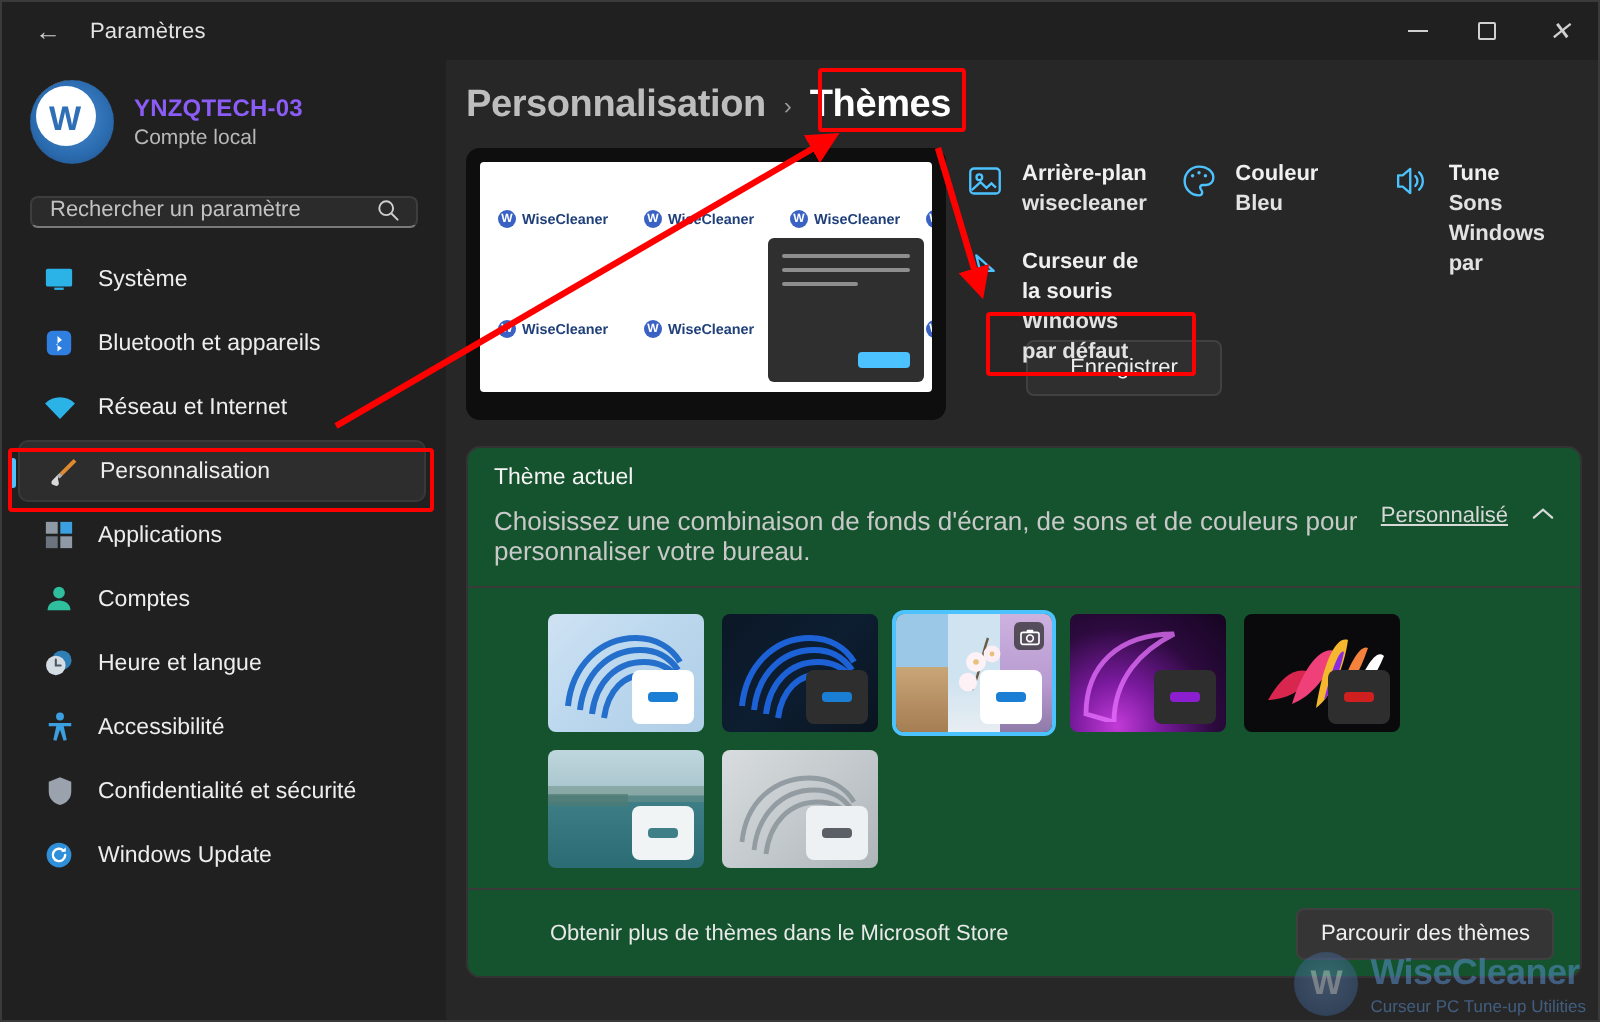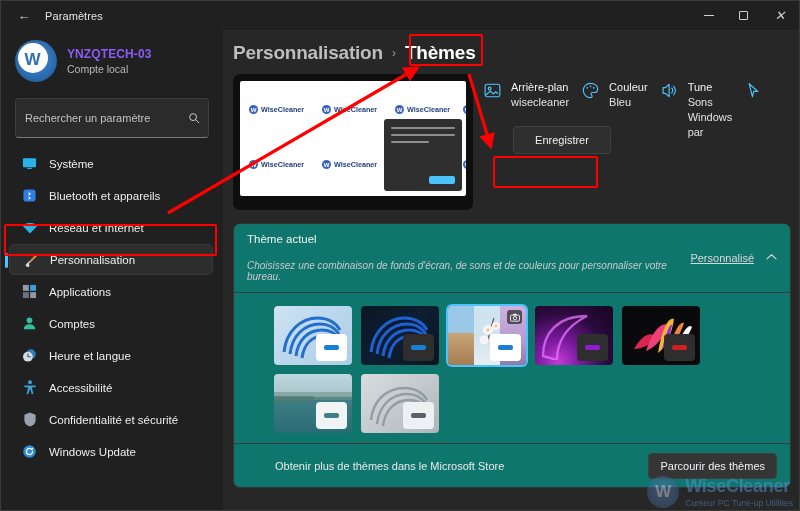--- a/index.html
+++ b/index.html
@@ -68,23 +68,23 @@
   }
   .avatar .w {
     position: relative; z-index: 3; color:#2f6fb5; font-weight:bold;
     font-size: 17px; margin-left:-7px; margin-top:-2px;
   }
   .acct-name { font-size: 12px; color: #8b5cf6; font-weight: bold; letter-spacing:.1px;}
   .acct-sub { font-size: 10.5px; color: #b8b8b8; margin-top: 2px; }
 
   .search-wrap { padding: 6px 14px 8px 14px; }
   .search-box {
-    position: relative; height: 40px; background: #2b2b2b;
+    position: relative; height: 16px; background: #2b2b2b;
     border: 1px solid #3d3d3d; border-bottom: 1px solid #7a7a7a;
-    border-radius: 4px; display: flex; align-items: center;
+    border-radius: 4px; display: flex; align-items: flex-start;
   }
   .search-box input {
     flex: 1; background: transparent; border: 0; outline: none;
     color: #cfcfcf; font-size: 11px; padding: 0 26px 0 9px;
     font-family: "Liberation Sans", sans-serif;
   }
   .search-box input::placeholder { color: #c2c2c2; }
   .search-ic {
     position: absolute; right: 8px; color: #cfcfcf; font-size: 12px;
     display:flex; align-items:center;
@@ -139,43 +139,43 @@
     position: absolute; right: 4px; bottom: 5px; width: 78px; height: 72px;
     background: #2f2f2f; border-radius: 3px; padding: 8px 7px;
   }
   .mini-win .ln { height: 2px; background: #8e8e8e; margin-bottom: 5px; border-radius:1px;}
   .mini-win .ln.s { width: 60%; }
   .mini-btn {
     position: absolute; right: 7px; bottom: 7px; width: 26px; height: 8px;
     background: #4cc2ff; border-radius: 2px;
   }
 
-  .opts { flex: 1; display: grid; grid-template-columns: 1fr 1fr 1fr 1fr; gap: 4px 12px; padding-top: 6px; }
+  .opts { flex: 1; display: grid; grid-template-columns: 1fr 1fr 1fr; gap: 4px 12px; padding-top: 6px; font-weight: bold; }
   .opt { display: flex; gap: 9px; align-items: flex-start; height: 40px; }
   .opt-ic { width: 19px; flex: none; color: #4cc2ff; display:flex; align-items:center; justify-content:center; padding-top:2px;}
   .opt-t { font-size: 11px; color: #f0f0f0; line-height: 1.35; }
   .opt-s { font-size: 11px; color: #e2e2e2; line-height: 1.35; }
 
   .save-btn {
     margin: 6px 0 0 30px; width: 98px; height: 28px;
     background: #2f2f2f; border: 1px solid #414141; border-radius: 4px;
     color: #f0f0f0; font-size: 11px; display: flex; align-items: center; justify-content: center;
   }
 
   
   .card {
-    margin: 13px 8px 0 10px; background: #0f766e; border-radius: 7px;
+    margin: 13px 8px 0 10px; background: #14532d; border-radius: 7px;
     border: 1px solid #333;
   }
   .card-head {
     display: flex; align-items: center; padding: 9px 13px 10px 13px;
     border-bottom: 1px solid #3a3a3a;
   }
   .card-title { font-size: 11.5px; color: #f3f3f3; }
-  .card-sub { font-size: 10px; color: #c9c9c9; margin-top: 15px; font-style: italic; }
+  .card-sub { font-size: 13px; color: #c9c9c9; margin-top: 8px; }
   .card-right { margin-left: auto; display: flex; align-items: center; gap: 12px; }
   .card-val { font-size: 11px; color: #d8d8d8; text-decoration: underline; }
   .chev { color: #d8d8d8; font-size: 10px; }
 
   .thumbs { display: flex; flex-wrap: wrap; gap: 9px; padding: 13px 13px 10px 40px; }
   .thumb {
     width: 78px; height: 59px; border-radius: 4px; position: relative; overflow: hidden;
     flex: none;
   }
   .tb-win {
@@ -473,20 +473,24 @@
               <div class="opt-s">Sons Windows par</div>
             </div>
           </div>
 
           <div class="opt">
             <span class="opt-ic">
               <svg width="17" height="17" viewBox="0 0 18 18" fill="none" stroke="#4cc2ff" stroke-width="1.25">
                 <path d="M4.4 1.8 13.6 10H9.3l-1.5 5.6z" stroke-linejoin="round"></path>
               </svg>
             </span>
+            <div>
+              <div class="opt-t">Curseur de la souris</div>
+              <div class="opt-s">Windows par défaut</div>
+            </div>
           </div>
 
         </div>
         <div class="save-btn">Enregistrer</div>
       </div>
     </div>
 
     <div class="card">
       <div class="card-head">
         <div>

